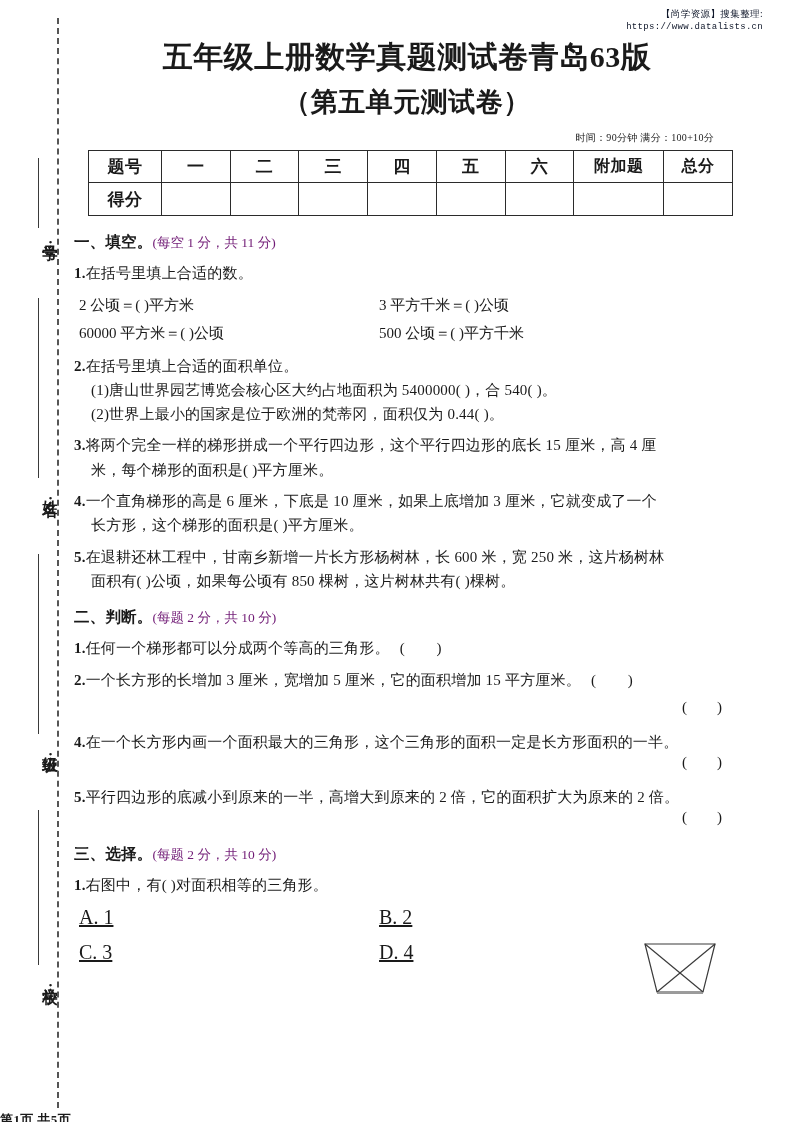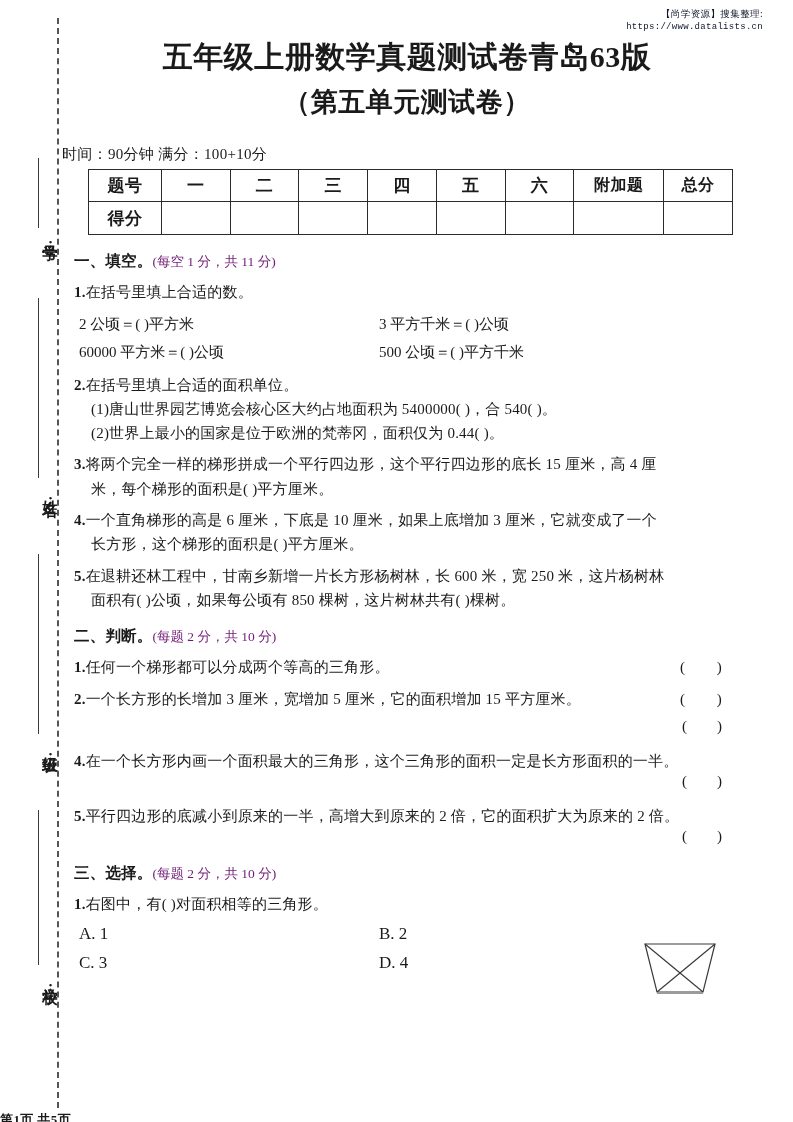--- a/index.html
+++ b/index.html
@@ -97,22 +97,23 @@
     margin: 10px 0 0 0;
     text-align: center;
     font-size: 27px;
     font-weight: 700;
     letter-spacing: 0.5px;
     line-height: 1.25;
     padding-right: 10px;
   }
 
   .exam-meta {
-    margin: 26px 0 5px 0;
-    font-size: 15px;
+    margin: 12px 0 5px 0;
+    text-align: right;
+    font-size: 10px;
     padding-right: 48px;
     letter-spacing: 0.3px;
   }
 
   
   table.score-table {
     border-collapse: collapse;
     margin: 0 auto 0 26px;
     width: 645px;
     table-layout: fixed;
@@ -155,21 +156,20 @@
   }
   .q .qn {
     font-weight: 700;
   }
   .q .ind {
     display: block;
     padding-left: 17px;
   }
   .q.judge {
     display: flex;
-    justify-content: space-between;
     align-items: flex-start;
     padding-right: 40px;
   }
   .q.judge .jtext { flex: 0 1 auto; }
   .q.judge .jbox {
     flex: 0 0 auto;
     white-space: pre;
     font-size: 15px;
     padding-left: 10px;
   }
@@ -190,22 +190,23 @@
     line-height: 1.7;
     align-items: center;
   }
   .conv-row .c1 { width: 300px; }
   .conv-row .c2 { width: 300px; }
 
   
   .choice-row {
     display: flex;
     padding-left: 17px;
-    font-size: 17px;
+    font-size: 20px;
     line-height: 1.75;
+    text-decoration: underline;
   }
   .choice-row .o1 { width: 300px; }
   .choice-row .o2 { width: 260px; }
 
   
   #figure-trapezoid {
     position: absolute;
     left: 640px;
     top: 938px;
   }

